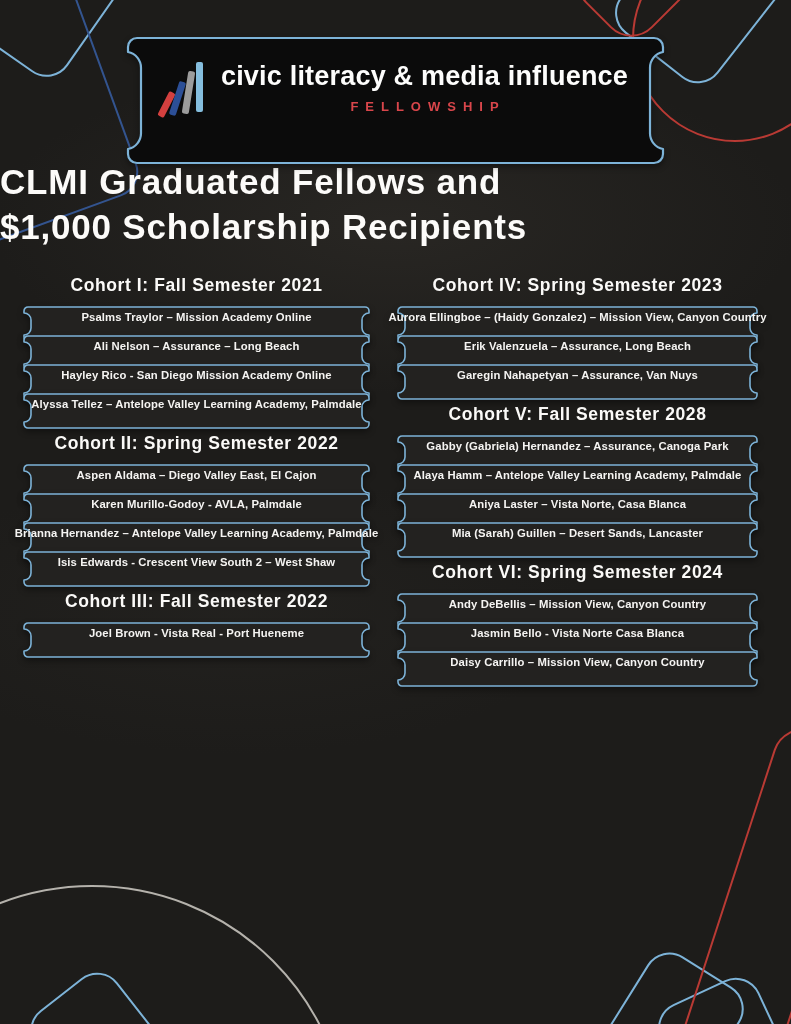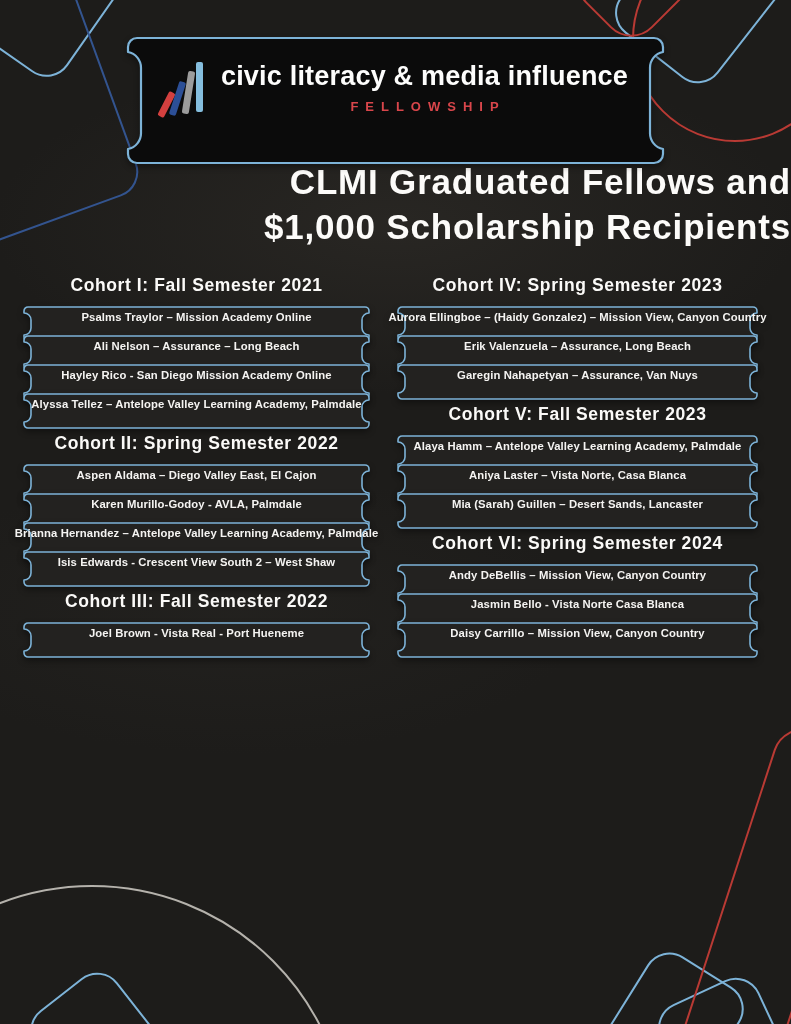--- a/index.html
+++ b/index.html
@@ -39,21 +39,21 @@
   #logo-bars .b4{height:50px;margin-bottom:7px;}
   #logo-text{display:flex;flex-direction:column;align-items:center;margin-top:4px;}
   #brand-line{
     color:#fdfdfc;font-weight:bold;font-size:27px;letter-spacing:.2px;white-space:nowrap;
   }
   #fellowship-line{
     margin-top:7px;font-weight:bold;font-size:13px;letter-spacing:7px;text-indent:7px;
   }
   
   #page-title{
-    margin-top:27px;text-align:right;color:#fcfbf9;font-weight:bold;
+    margin-top:27px;text-align:left;color:#fcfbf9;font-weight:bold;
     font-size:35px;line-height:1.28;letter-spacing:.8px;
   }
   
   #columns{
     display:flex;justify-content:space-between;
     padding:0 34px 0 24px;margin-top:25px;
   }
   .col{display:flex;flex-direction:column;}
   .col.left{width:345px;}
   .col.right{width:359px;}
@@ -205,22 +205,28 @@
               </div>
               <div class="plaque">
                 <svg width="363" height="38" viewBox="-2 -2 363 38">
                   <path d="M 4 0 H 355 A 4 4 0 0 1 359 4 V 6 A 7 7 0 0 0 352 13 V 21 A 7 7 0 0 0 359 28 V 30 A 4 4 0 0 1 355 34 H 4 A 4 4 0 0 1 0 30 V 28 A 7 7 0 0 0 7 21 V 13 A 7 7 0 0 0 0 6 V 4 A 4 4 0 0 1 4 0 Z" fill="#232220" stroke="#7db3d8" stroke-width="1.6" stroke-linejoin="round"></path>
                 </svg>
                 <div class="label">Garegin Nahapetyan – Assurance, Van Nuys</div>
               </div>
             </div>
           </div>
           <div class="cohort">
-            <h2 class="cohort-heading">Cohort V: Fall Semester 2023</h2>
-            <div class="plaque-list">
+            <h2 class="cohort-heading">Cohort V: Fall Semester 2028</h2>
+            <div class="plaque-list">
+              <div class="plaque">
+                <svg width="363" height="38" viewBox="-2 -2 363 38">
+                  <path d="M 4 0 H 355 A 4 4 0 0 1 359 4 V 6 A 7 7 0 0 0 352 13 V 21 A 7 7 0 0 0 359 28 V 30 A 4 4 0 0 1 355 34 H 4 A 4 4 0 0 1 0 30 V 28 A 7 7 0 0 0 7 21 V 13 A 7 7 0 0 0 0 6 V 4 A 4 4 0 0 1 4 0 Z" fill="#232220" stroke="#7db3d8" stroke-width="1.6" stroke-linejoin="round"></path>
+                </svg>
+                <div class="label">Gabby (Gabriela) Hernandez – Assurance, Canoga Park</div>
+              </div>
               <div class="plaque">
                 <svg width="363" height="38" viewBox="-2 -2 363 38">
                   <path d="M 4 0 H 355 A 4 4 0 0 1 359 4 V 6 A 7 7 0 0 0 352 13 V 21 A 7 7 0 0 0 359 28 V 30 A 4 4 0 0 1 355 34 H 4 A 4 4 0 0 1 0 30 V 28 A 7 7 0 0 0 7 21 V 13 A 7 7 0 0 0 0 6 V 4 A 4 4 0 0 1 4 0 Z" fill="#232220" stroke="#7db3d8" stroke-width="1.6" stroke-linejoin="round"></path>
                 </svg>
                 <div class="label">Alaya Hamm – Antelope Valley Learning Academy, Palmdale</div>
               </div>
               <div class="plaque">
                 <svg width="363" height="38" viewBox="-2 -2 363 38">
                   <path d="M 4 0 H 355 A 4 4 0 0 1 359 4 V 6 A 7 7 0 0 0 352 13 V 21 A 7 7 0 0 0 359 28 V 30 A 4 4 0 0 1 355 34 H 4 A 4 4 0 0 1 0 30 V 28 A 7 7 0 0 0 7 21 V 13 A 7 7 0 0 0 0 6 V 4 A 4 4 0 0 1 4 0 Z" fill="#232220" stroke="#7db3d8" stroke-width="1.6" stroke-linejoin="round"></path>
                 </svg>

